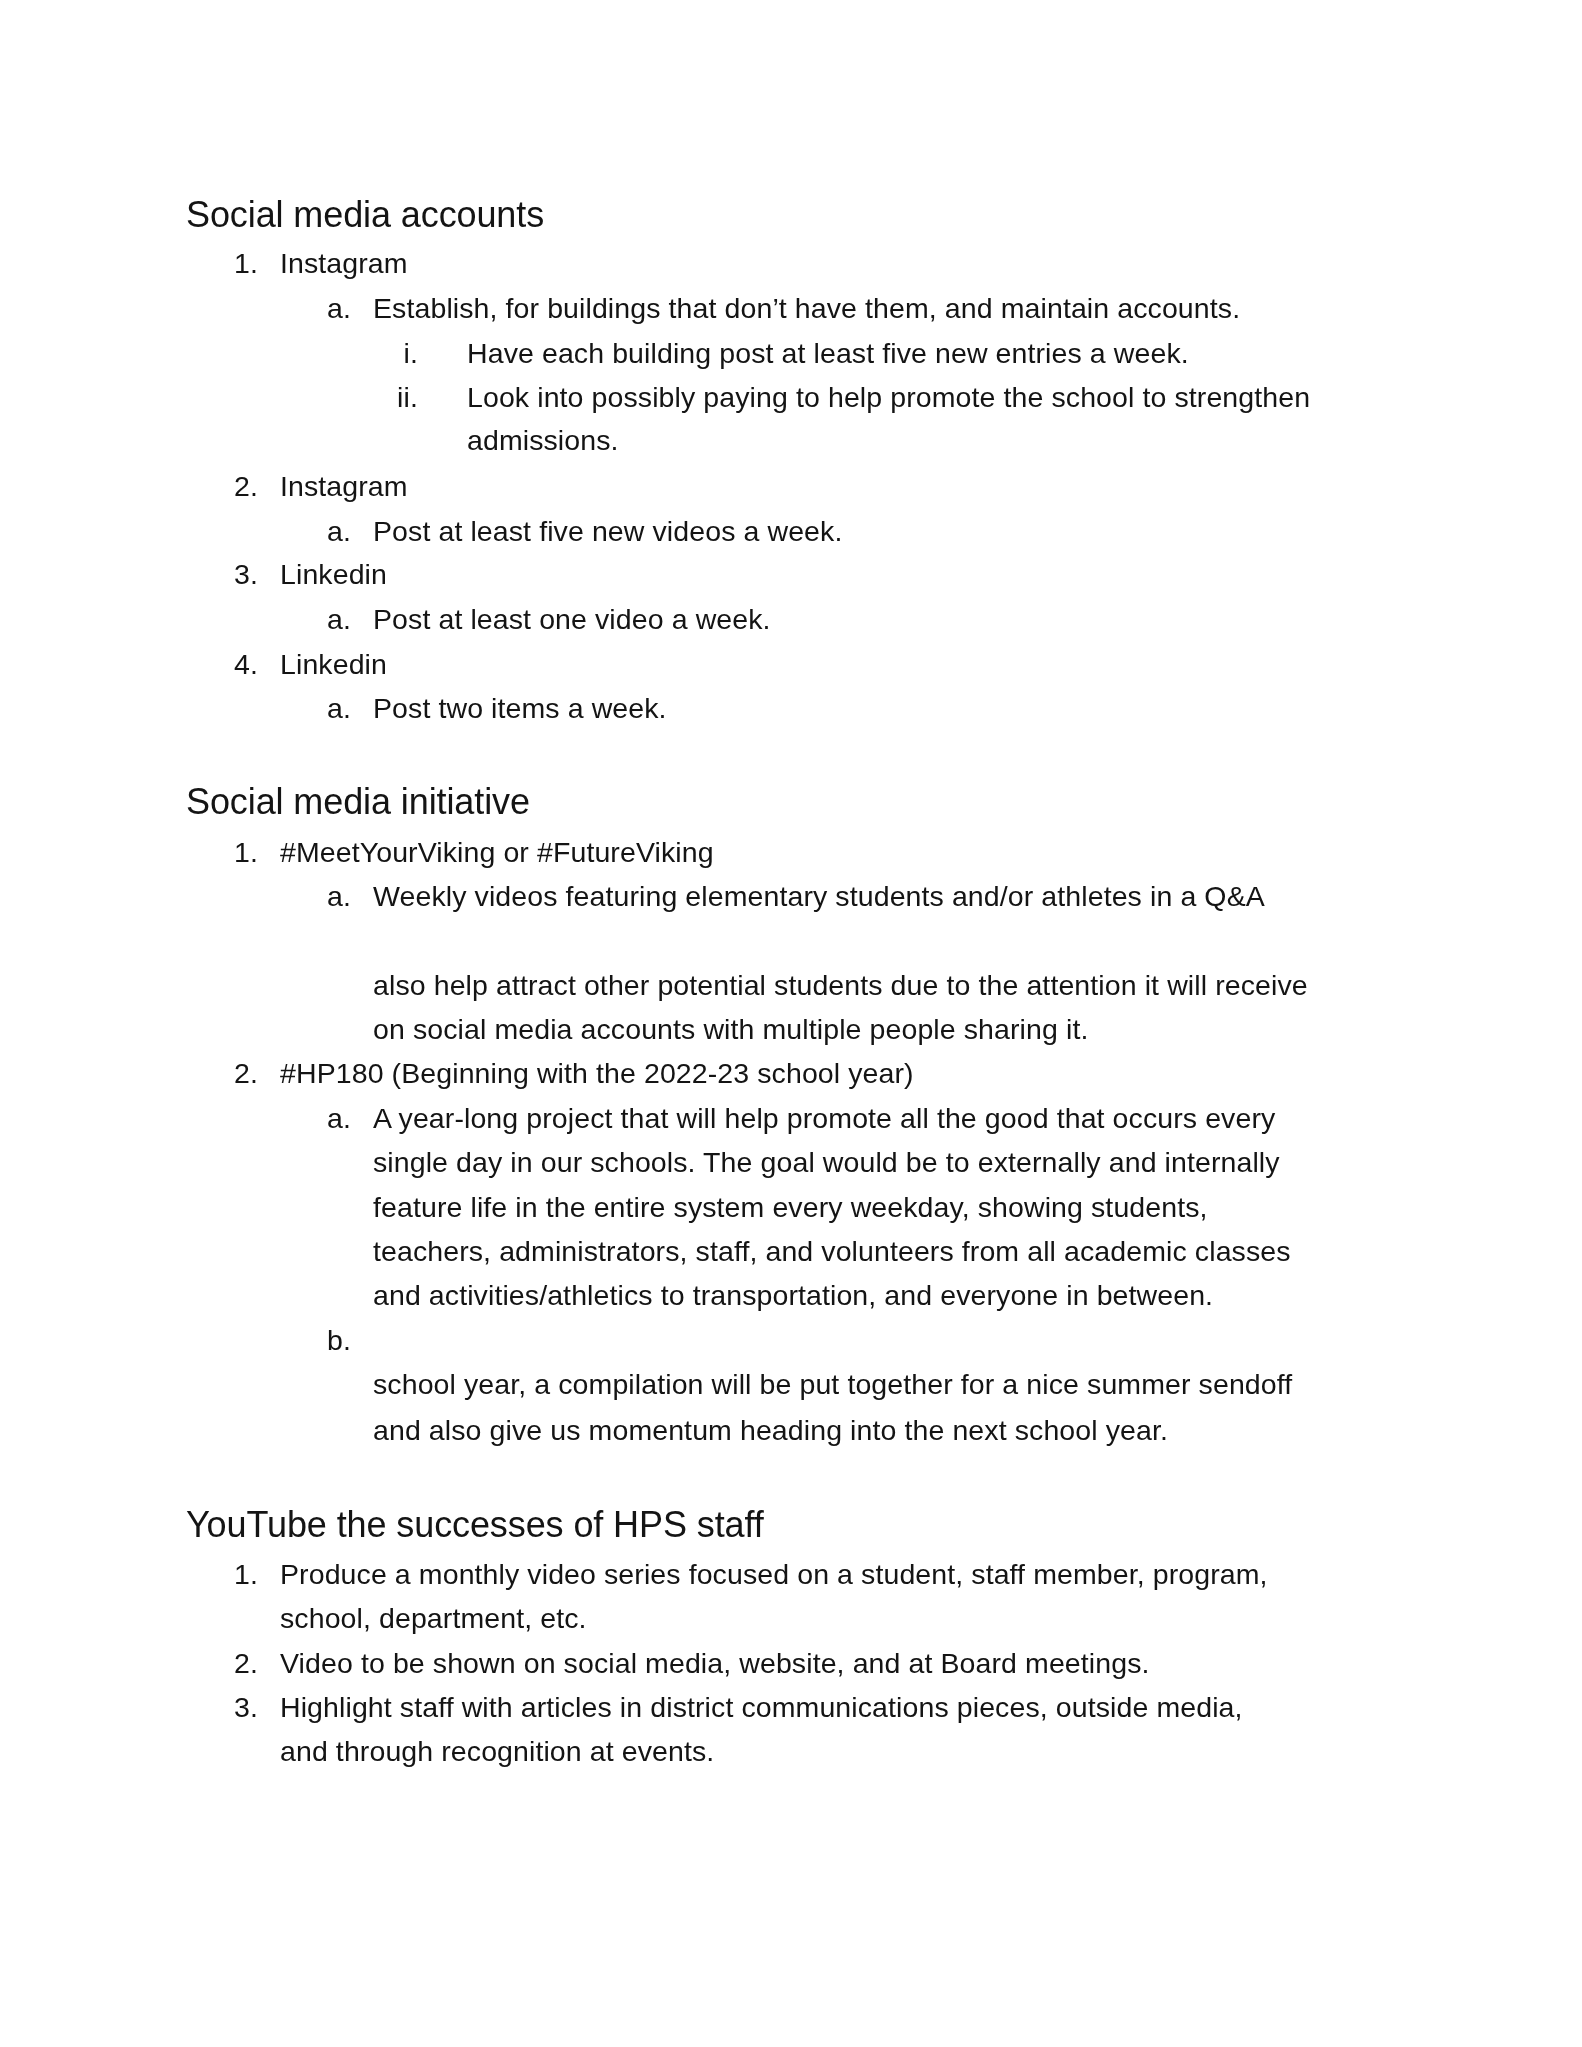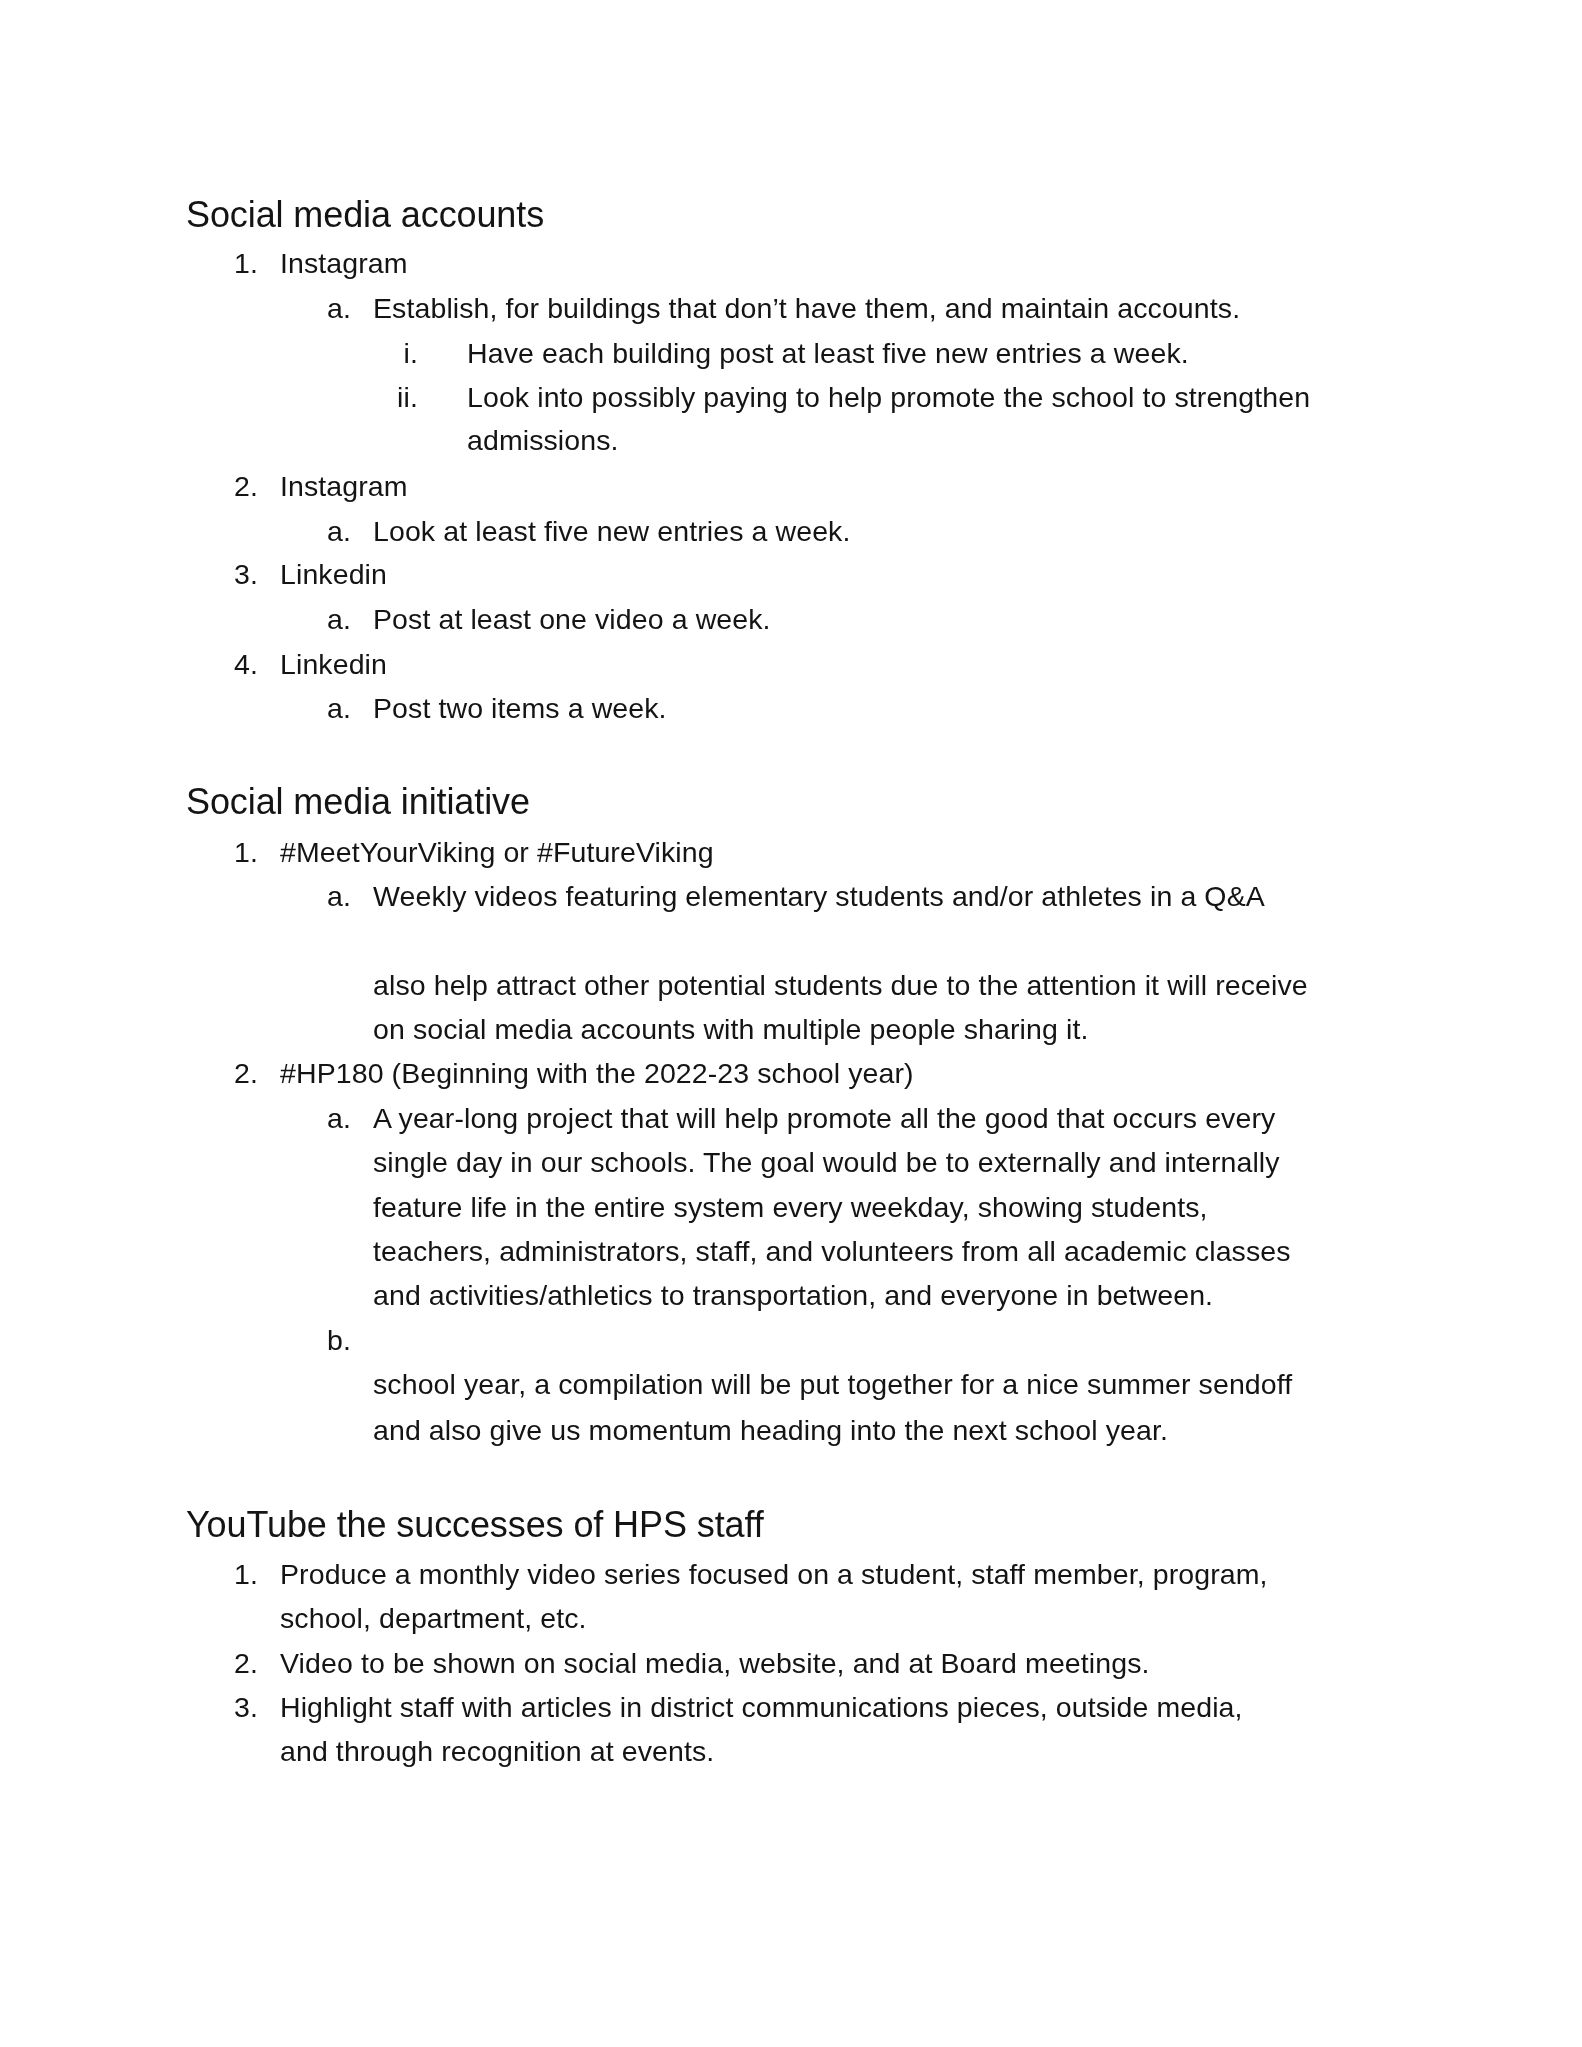--- a/index.html
+++ b/index.html
@@ -32,21 +32,21 @@
   <div class="line b mk3" style="top:339px">i.</div>
   <div class="line b tx3" style="top:339px">Have each building post at least five new entries a week.</div>
 
   <div class="line b mk3" style="top:383px">ii.</div>
   <div class="line b tx3" style="top:383px">Look into possibly paying to help promote the school to strengthen</div>
   <div class="line b tx3" style="top:426px">admissions.</div>
 
   <div class="line b mk1" style="top:472px">2.</div>
   <div class="line b tx1" style="top:472px">Instagram</div>
   <div class="line b mk2" style="top:517px">a.</div>
-  <div class="line b tx2" style="top:517px">Look at least five new entries a week.</div>
+  <div class="line b tx2" style="top:517px">Post at least five new videos a week.</div>
 
   <div class="line b mk1" style="top:560px">3.</div>
   <div class="line b tx1" style="top:560px">Linkedin</div>
   <div class="line b mk2" style="top:605px">a.</div>
   <div class="line b tx2" style="top:605px">Post at least one video a week.</div>
 
   <div class="line b mk1" style="top:650px">4.</div>
   <div class="line b tx1" style="top:650px">Linkedin</div>
   <div class="line b mk2" style="top:694px">a.</div>
   <div class="line b tx2" style="top:694px">Post two items a week.</div>

